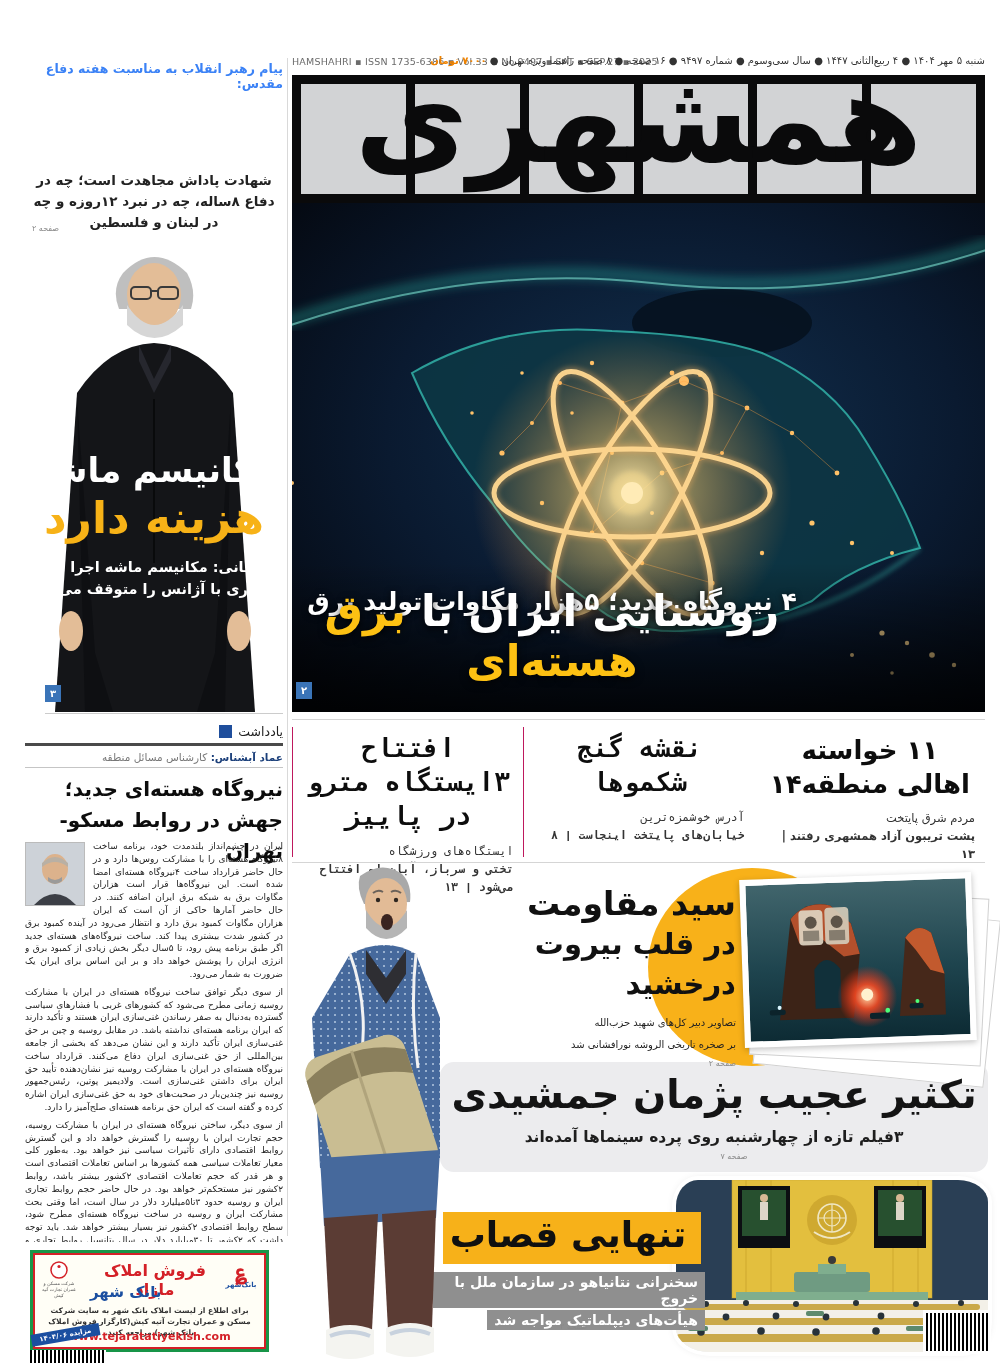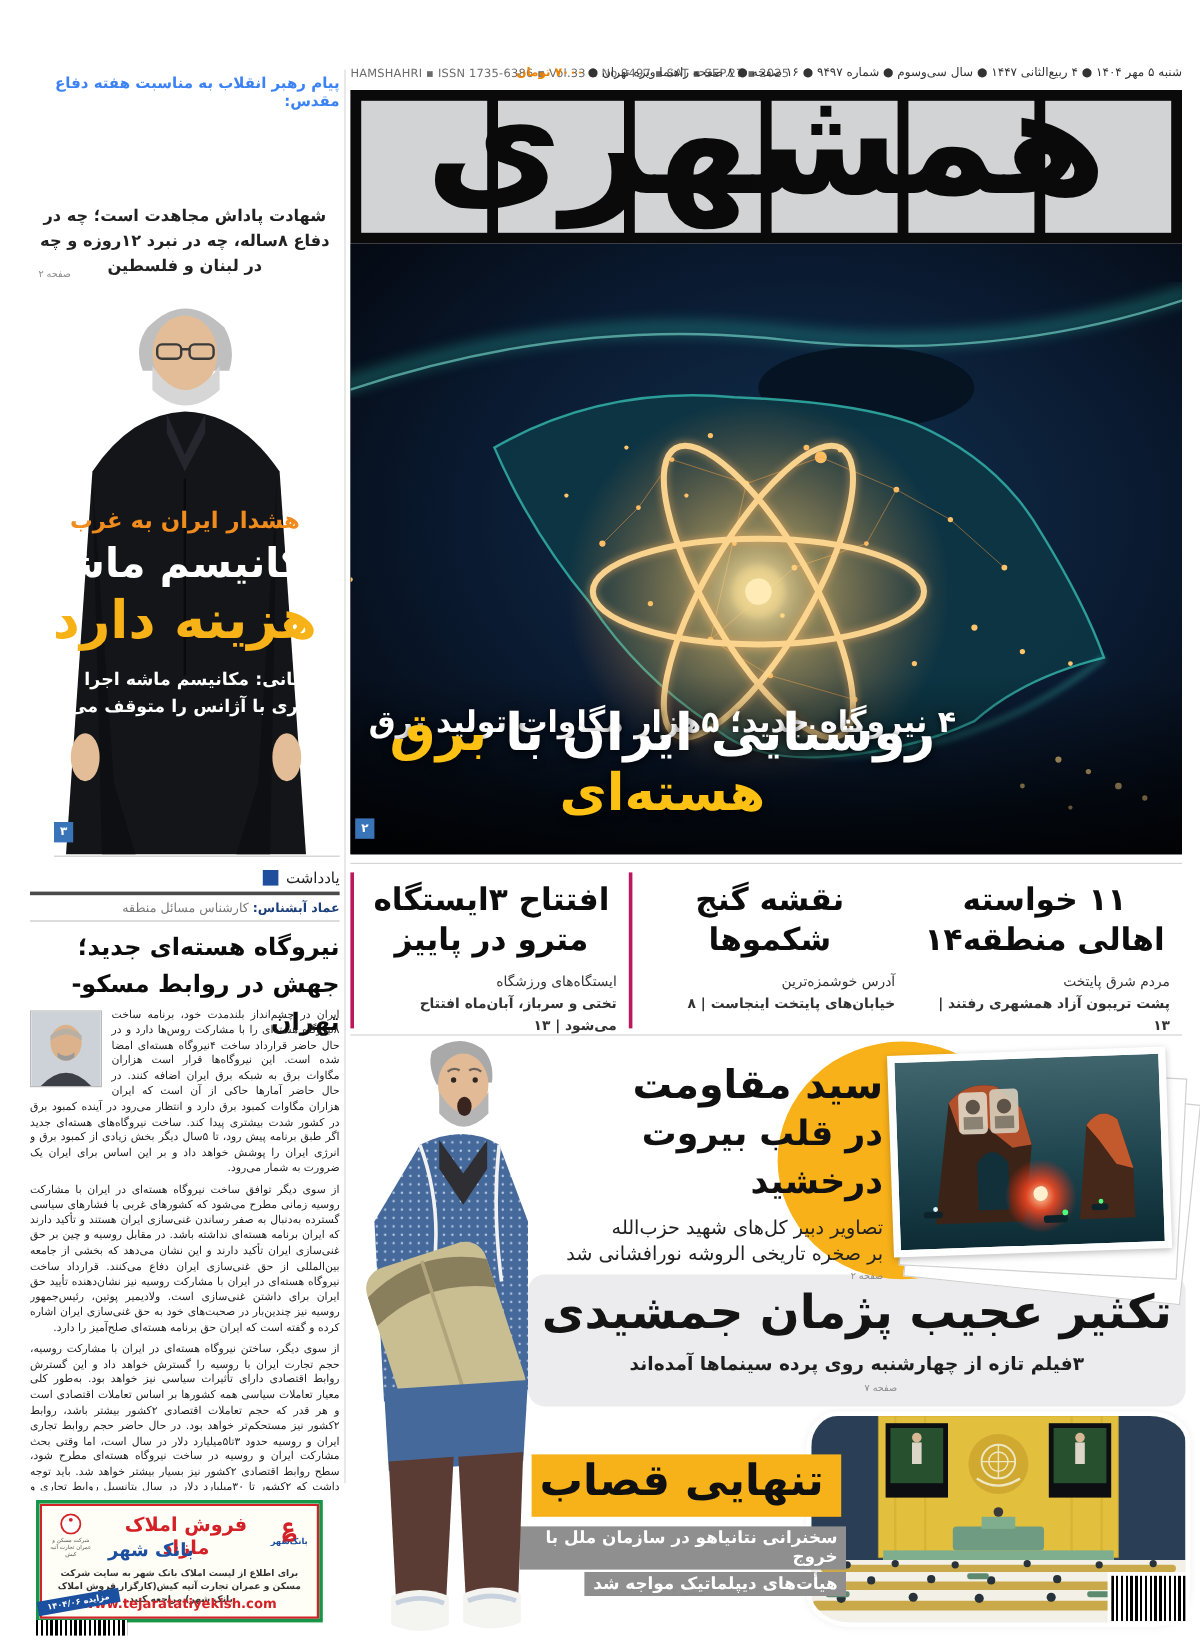--- a/index.html
+++ b/index.html
@@ -74,30 +74,30 @@
   .mi-title{left:0px;bottom:26px;width:520px;text-align:center;font-size:43px;font-weight:800;color:#fff;text-shadow:0 2px 8px rgba(0,0,0,.85);}
   .mi-title .yel{color:#fdc113;}
   .mi-badge{left:4px;bottom:13px;}
   .lar-badge{left:45px;top:685px;z-index:4;}
 
   
   .tease-hr1{left:292px;top:719px;width:693px;height:1px;background:#d5d5d5;}
   .tease-hr2{left:292px;top:862px;width:693px;height:1px;background:#d5d5d5;}
   .teasers{left:292px;top:727px;width:693px;height:130px;display:flex;direction:rtl;}
   .tease{flex:1;padding:2px 10px;}
-  .tease + .tease{border-left:3px solid #be185d;}
+  .tease + .tease{border-left:1px solid #be185d;font-family:Liberation Mono, monospace;}
   .tease h2{margin:4px 0 0 0;text-align:center;font-size:26px;line-height:34px;font-weight:800;color:#0d0d0d;}
   .tease .ts{margin-top:8px;font-size:11.5px;line-height:18px;color:#333;}
 
   
   .ycircle{left:648px;top:868px;width:208px;height:198px;border-radius:50%;background:#f8b119;z-index:1;}
   .res-txt{left:440px;top:884px;width:296px;text-align:right;z-index:3;}
   .res-t1{font-size:33px;font-weight:800;color:#111;line-height:40px;}
   .res-t2{font-size:29px;font-weight:800;color:#111;line-height:40px;}
-  .res-sub{margin-top:8px;font-size:16px;line-height:22px;color:#222;}
+  .res-sub{margin-top:8px;font-size:10px;line-height:22px;color:#222;}
   .res-page{margin-top:3px;font-size:8px;color:#8a8a8a;}
   .photostack{left:742px;top:876px;width:232px;height:168px;z-index:2;}
   .sheet{position:absolute;inset:0;background:#fff;border:1px solid #d0d0d0;}
   .s1{transform:rotate(6deg) translate(22px,30px);}
   .s2{transform:rotate(3deg) translate(12px,16px);}
   .photo-fr{position:absolute;inset:0;background:#fff;padding:6px;transform:rotate(-2deg);box-shadow:0 2px 6px rgba(0,0,0,.25);}
 
   
   .cine-panel{left:440px;top:1062px;width:548px;height:110px;background:#ececee;border-radius:14px;}
   .cine-title{left:440px;top:1072px;width:548px;text-align:center;font-size:39px;font-weight:800;color:#141414;z-index:2;}
@@ -143,21 +143,20 @@
       <line x1="126" y1="58" x2="133" y2="58" stroke="#3a3a3a" stroke-width="2"></line>
       <path d="M30,479 L52,160 Q84,112 129,110 Q176,112 208,160 L230,479 Z" fill="#141518"></path>
       <path d="M114,112 L129,146 L146,112 L146,128 L129,160 L114,128 Z" fill="#26272e"></path>
       <path d="M52,165 L70,420 L88,479 L60,479 Z" fill="#0e0f12"></path>
       <path d="M206,165 L190,420 L172,479 L200,479 Z" fill="#0e0f12"></path>
       <ellipse cx="46" cy="398" rx="12" ry="20" fill="#e3bd97"></ellipse>
       <ellipse cx="214" cy="398" rx="12" ry="20" fill="#e3bd97"></ellipse>
       <line x1="129" y1="166" x2="129" y2="330" stroke="#000" stroke-width="2" opacity=".5"></line>
     </svg>
   </div>
-  <div class="abs lar-txt lar-kicker">هشدار ایران به غرب</div>
   <div class="abs lar-txt lar-t1 rtl">مکانیسم ماشه</div>
   <div class="abs lar-txt lar-t2 rtl">هزینه دارد</div>
   <div class="abs lar-txt lar-sub rtl">
     <span>لاریجانی: مکانیسم ماشه اجرا شود،</span><br>
     <span>همکاری با آژانس را متوقف می‌کنیم</span>
   </div>
   <div class="abs badge lar-badge">۳</div>
   <div class="abs hline" style="left:45px;top:713px;width:238px;"></div>
 
   <div class="abs note-label-row">

